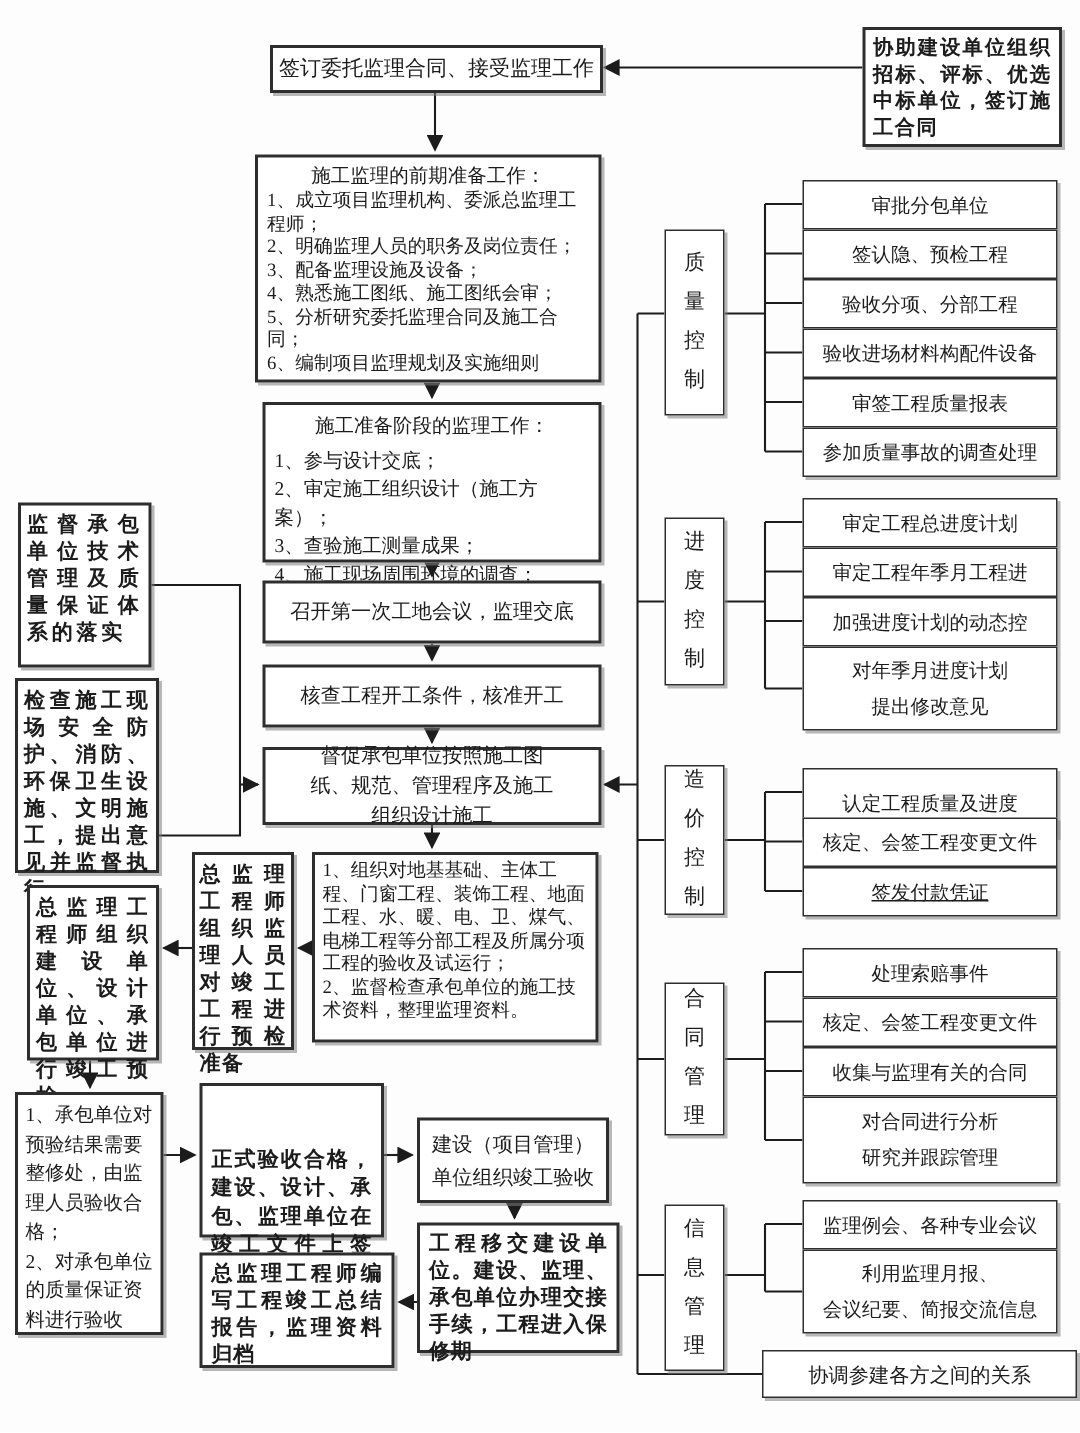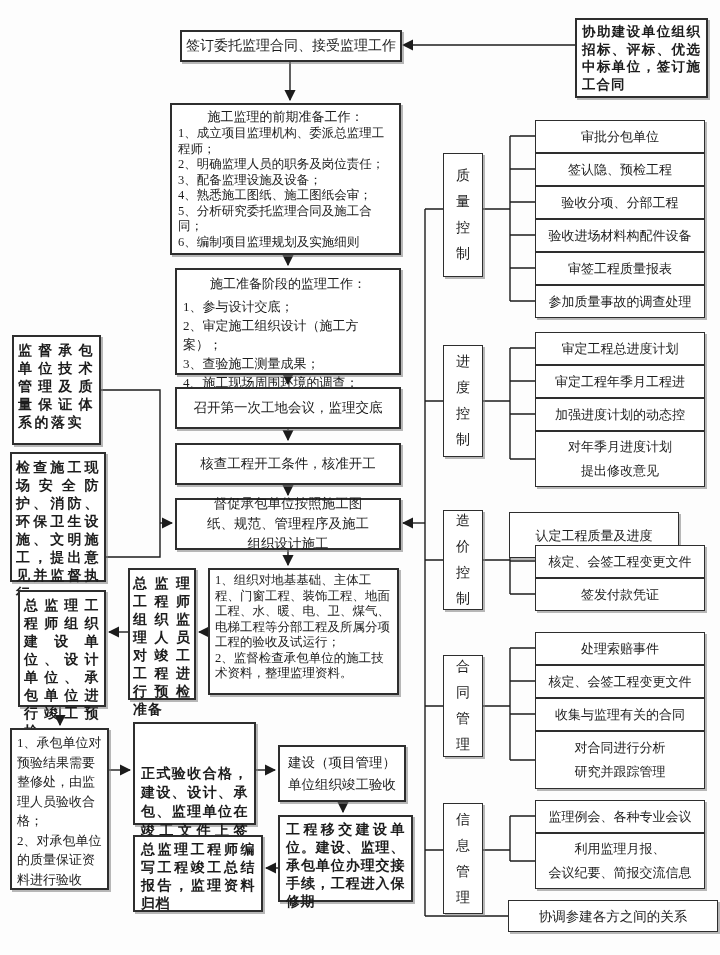--- a/index.html
+++ b/index.html
@@ -149,23 +149,23 @@
   </div>
   <div class="box thin center item" style="left:535px;top:332px;width:170px;height:33px;">审定工程总进度计划</div>
   <div class="box thin center item" style="left:535px;top:365px;width:170px;height:33px;">审定工程年季月工程进</div>
   <div class="box thin center item" style="left:535px;top:398px;width:170px;height:33px;">加强进度计划的动态控</div>
   <div class="box thin center item pre dbl" style="left:535px;top:431px;width:170px;height:56px;">对年季月进度计划
 提出修改意见</div>
 
   <div class="box thin vlabel" style="left:443px;top:510px;width:40px;height:100px;">
     <span>造价控制</span>
   </div>
-  <div class="box thin center item" style="left:509px;top:512px;width:170px;height:46px;">认定工程质量及进度</div>
+  <div class="box thin center item" style="left:535px;top:512px;width:170px;height:46px;">认定工程质量及进度</div>
   <div class="box thin center item" style="left:535px;top:545px;width:170px;height:33px;">核定、会签工程变更文件</div>
-  <div class="box thin center item" style="left:535px;top:578px;width:170px;height:33px;">签发付款凭证</div>
+  <div class="box thin center item" style="left:535px;top:578px;width:170px;height:33px;text-decoration:underline;">签发付款凭证</div>
 
   <div class="box thin vlabel" style="left:443px;top:655px;width:40px;height:102px;">
     <span>合同管理</span>
   </div>
   <div class="box thin center item" style="left:535px;top:632px;width:170px;height:33px;">处理索赔事件</div>
   <div class="box thin center item" style="left:535px;top:665px;width:170px;height:33px;">核定、会签工程变更文件</div>
   <div class="box thin center item" style="left:535px;top:698px;width:170px;height:33px;">收集与监理有关的合同</div>
   <div class="box thin center item pre dbl" style="left:535px;top:731px;width:170px;height:58px;">对合同进行分析
 研究并跟踪管理</div>
 

